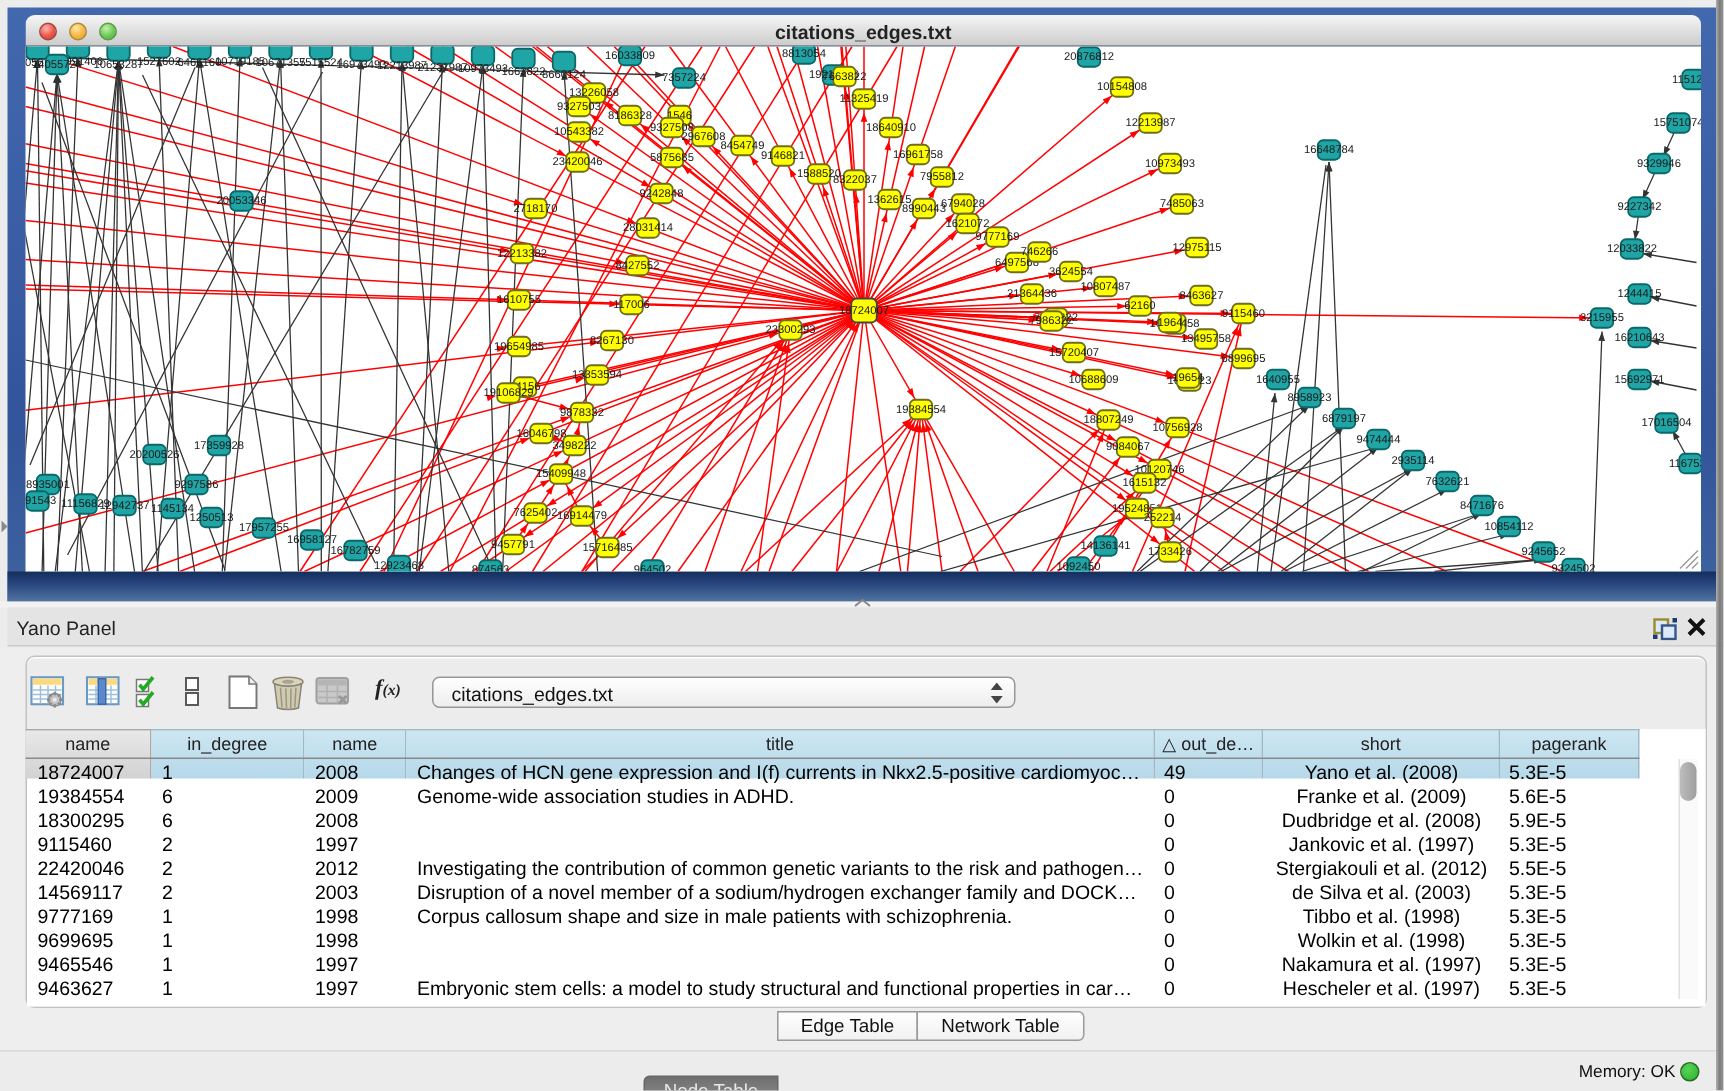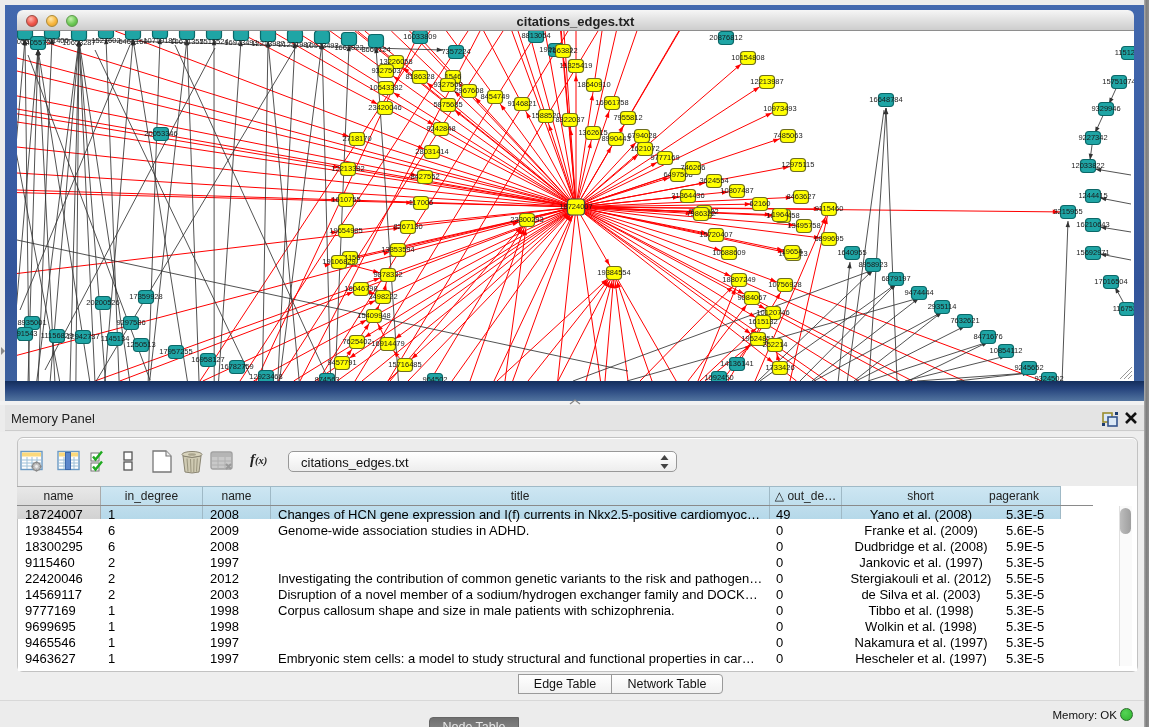--- a/index.html
+++ b/index.html
@@ -701,21 +701,21 @@
         <line x1="1107" y1="348" x2="1115" y2="340"></line>
         <line x1="1111" y1="348" x2="1115" y2="344"></line>
       </g>
 </svg>
 </div>
 <div class="abs" id="divider"></div>
 <svg class="abs" style="left:569px;top:399px" width="12" height="6">
     <path d="M1 5 L6 1 L11 5" stroke="#888" stroke-width="1.3" fill="none"></path>
   </svg>
 <div class="abs" id="tpheader">
-    <span>Memory Panel</span>
+    <span>Yano Panel</span>
   </div>
 <svg class="abs" style="left:1102px;top:411px" width="17" height="16">
     <rect x="1" y="2" width="9" height="9" fill="#dce9f6" stroke="#9a8c2e" stroke-width="1.6"></rect>
     <rect x="6" y="6" width="9" height="9" fill="#dce9f6" stroke="#35548c" stroke-width="1.6"></rect>
     <rect x="13" y="1" width="3" height="3" fill="#1d3c6e"></rect>
     <rect x="0" y="12" width="3" height="3" fill="#1d3c6e"></rect>
   </svg>
 <svg class="abs" style="left:1124px;top:411px" width="14" height="14">
     <path d="M2 2 L12 12 M12 2 L2 12" stroke="#111" stroke-width="2.6"></path>
   </svg>
@@ -800,21 +800,21 @@
       <path d="M4.5 14 L8.5 9 L0.5 9 Z" fill="#444"></path>
     </svg>
 </div>
 
 <div class="hc hc0" style="left:17px;width:84px;">name</div>
 <div class="hc" style="left:101px;width:102px;">in_degree</div>
 <div class="hc" style="left:203px;width:68px;">name</div>
 <div class="hc" style="left:271px;width:499px;">title</div>
 <div class="hc" style="left:770px;width:72px;">△ out_de…</div>
 <div class="hc" style="left:842px;width:158px;">short</div>
-<div class="hc" style="left:968px;width:93px;">pagerank</div>
+<div class="hc" style="left:1000px;width:93px;">pagerank</div>
 <div class="abs" id="hdrline"></div>
 <div class="trow" style="top:506px">
 <span class="c0">18724007</span>
     <span class="c1">1</span>
     <span class="c2">2008</span>
     <span class="c3">Changes of HCN gene expression and I(f) currents in Nkx2.5-positive cardiomyoc…</span>
     <span class="c4">49</span>
     <span class="c5">Yano et al. (2008)</span>
     <span class="c6">5.3E-5</span>
   </div>

